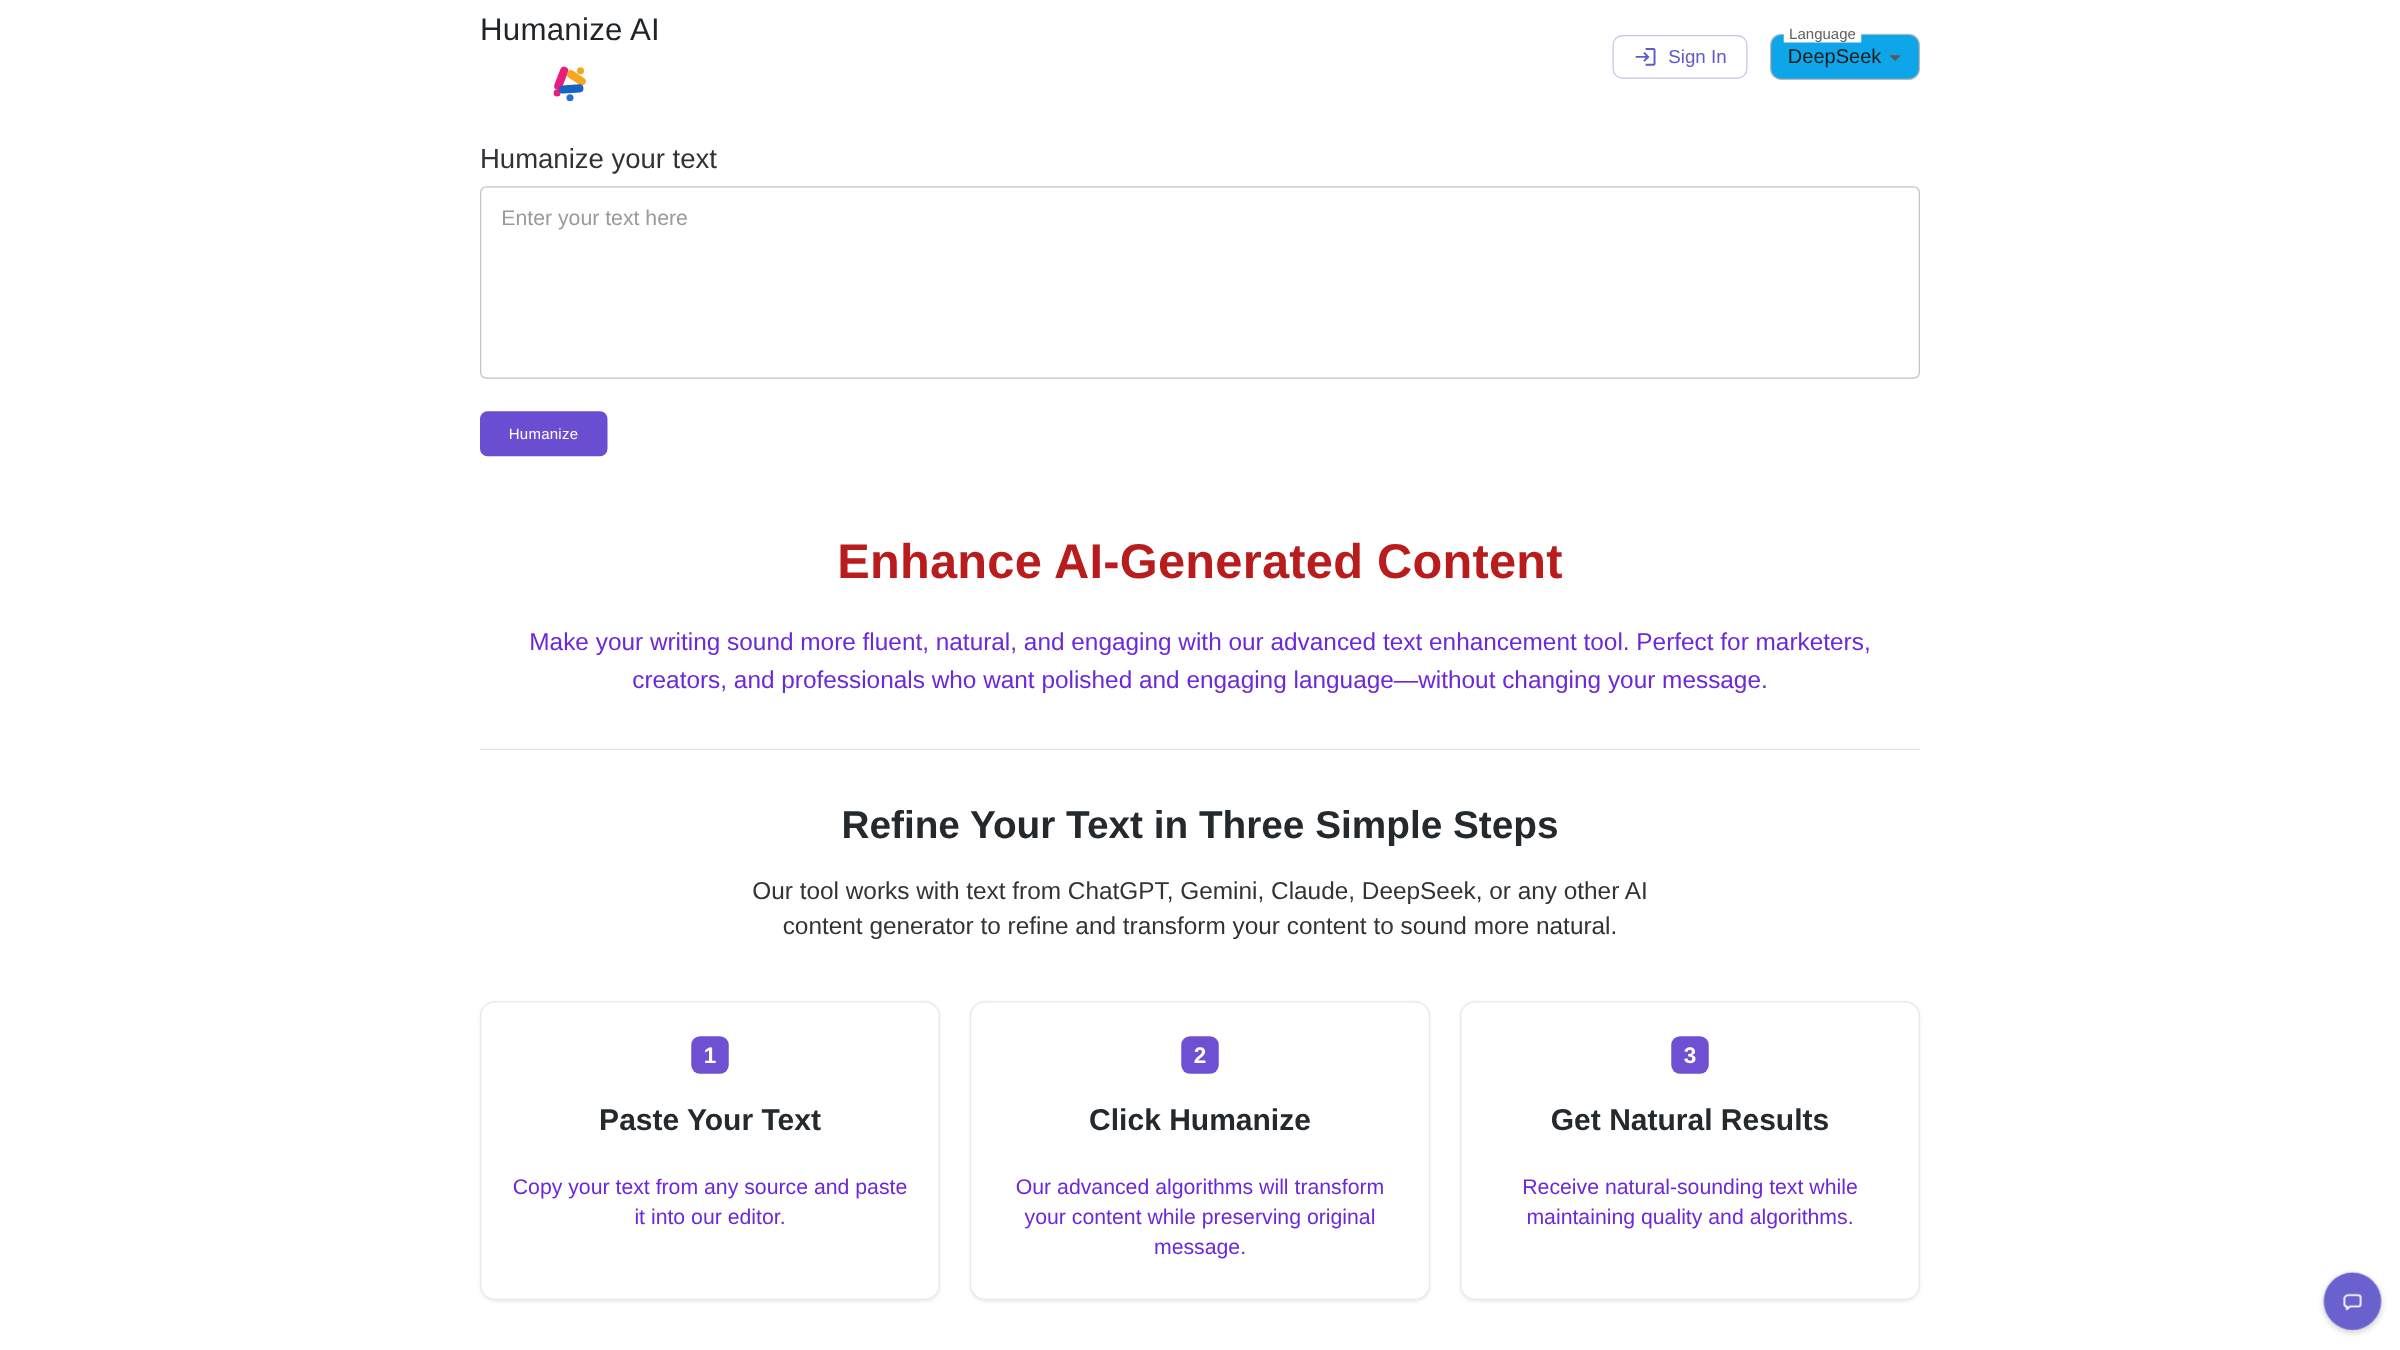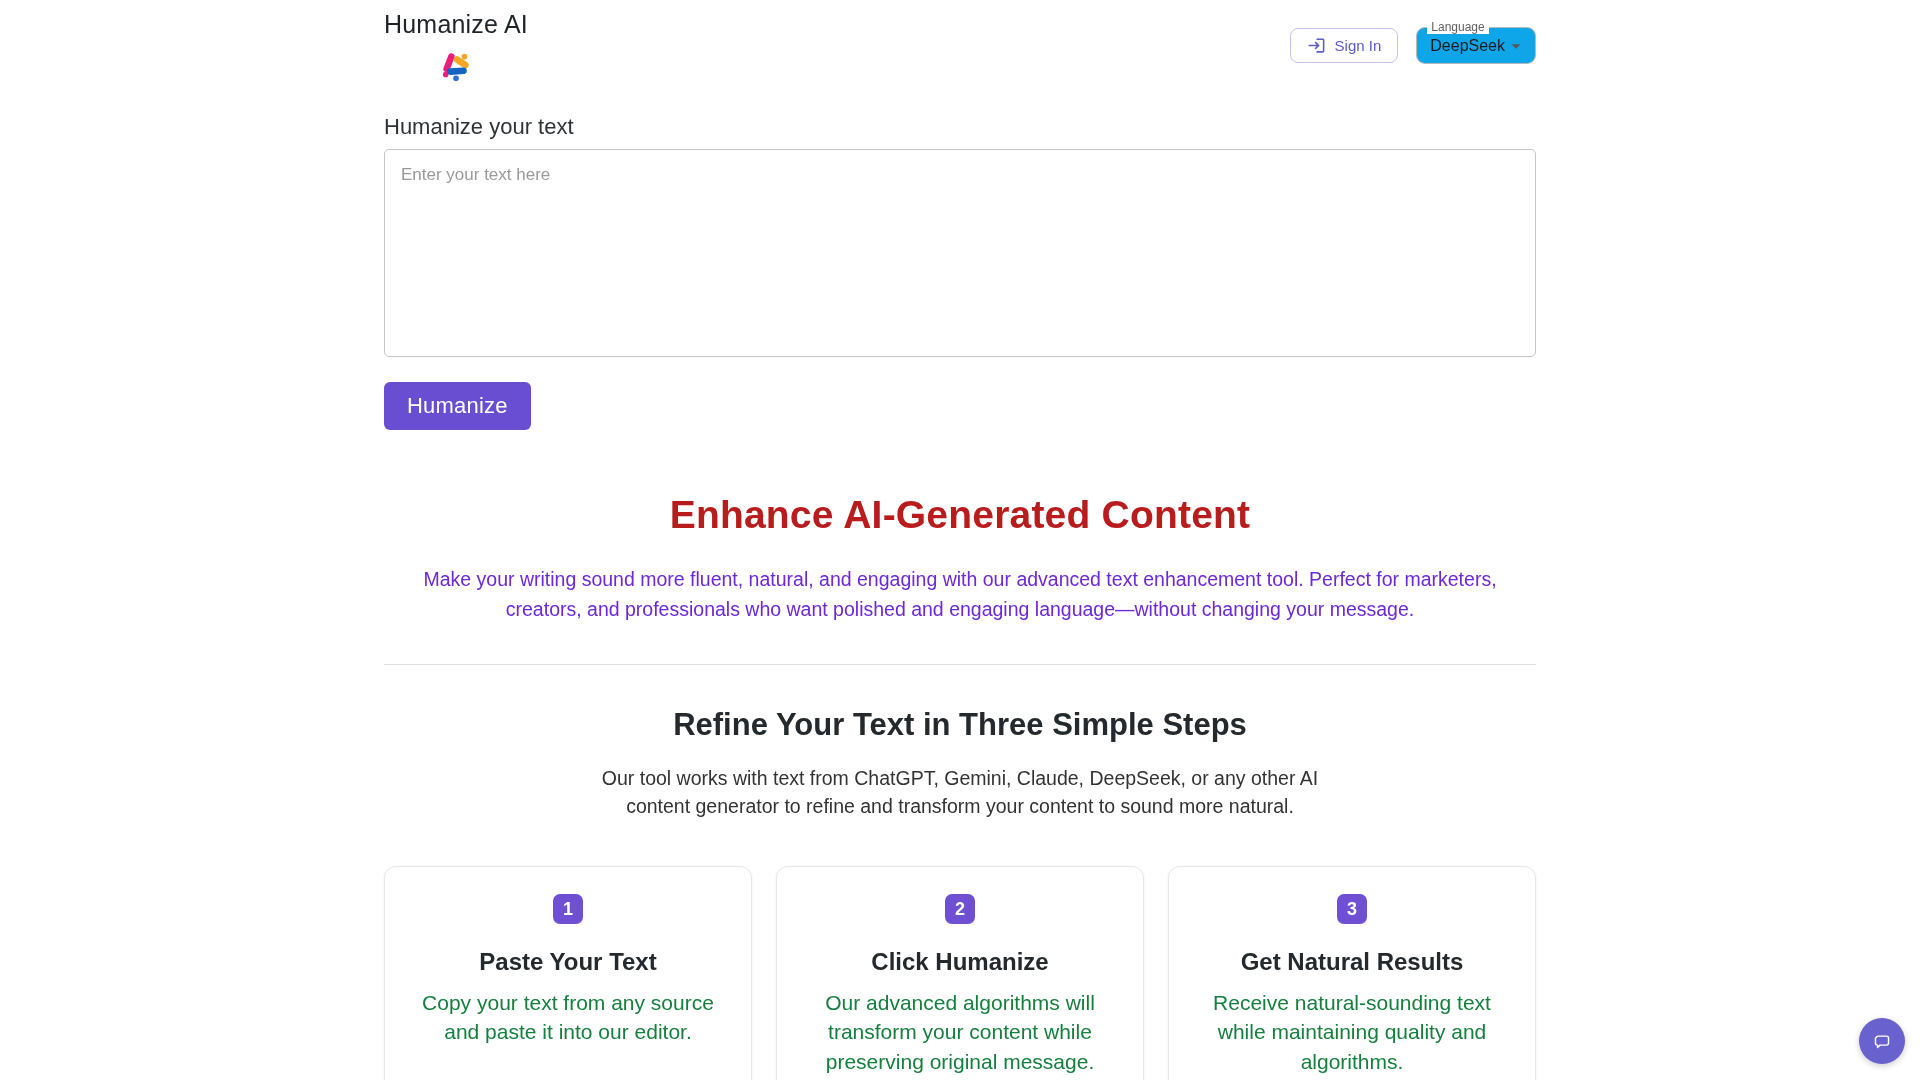--- a/index.html
+++ b/index.html
@@ -38,30 +38,30 @@
   .lang-label {
     position: absolute; top: -8px; left: 10px; background: #fff;
     padding: 0 4px; font-size: 12px; color: #616161;
   }
   .lang-value { font-size: 16px; color: #1c1c1c; }
   .lang-caret { width: 22px; height: 22px; fill: #585858; flex: 0 0 auto; }
 
   
   .editor-label { margin-top: 33px; font-size: 22px; color: #2f3337; }
   .editor-textarea {
-    margin-top: 9px; width: 100%; height: 208px; resize: none;
+    margin-top: 9px; width: 100%; height: 154px; resize: none;
     border: 1px solid #c4c4c4; border-radius: 5px;
     padding: 15px 16px; font-size: 17px; color: #222;
     font-family: "Liberation Sans", sans-serif; outline: none;
   }
   .editor-textarea::placeholder { color: #9a9a9a; }
   .humanize-btn {
     margin-top: 21px; background: #6a4ed2; color: #ffffff;
     border: none; border-radius: 6px; padding: 11px 23px;
-    font-size: 22px; letter-spacing: 0.2px; cursor: pointer;
+    font-size: 12px; letter-spacing: 0.2px; cursor: pointer;
     font-family: "Liberation Sans", sans-serif;
     text-align: center;
   }
 
   
   .hero-title {
     margin-top: 63px; text-align: center;
     font-size: 39px; font-weight: 700; color: #b91c1c; letter-spacing: 0.2px;
   }
   .hero-desc {
@@ -85,21 +85,21 @@
     background: #fff; border: 1px solid #e7e7e7; border-radius: 12px;
     box-shadow: 0 1px 3px rgba(0,0,0,0.07);
     padding: 27px 24px 30px; text-align: center;
   }
   .card-badge {
     width: 30px; height: 30px; margin: 0 auto; background: #6f50d2;
     border-radius: 7px; color: #fff; font-size: 18px; font-weight: 700;
     display: flex; align-items: center; justify-content: center;
   }
   .card-title { margin-top: 24px; font-size: 24px; font-weight: 700; color: #24292d; }
-  .card-desc { margin-top: 12px; font-size: 21px; line-height: 1.4; color: #15803d; }
+  .card-desc { margin-top: 27px; font-size: 17px; line-height: 1.4; color: #6d28d9; }
 
   
   .chat-fab {
     position: fixed; right: 15px; bottom: 16px;
     width: 46px; height: 46px; border-radius: 50%;
     background: #6961ce; border: none; cursor: pointer;
     display: flex; align-items: center; justify-content: center;
     box-shadow: 0 2px 6px rgba(0,0,0,0.2);
   }
   .chat-fab svg { width: 24px; height: 24px; }

